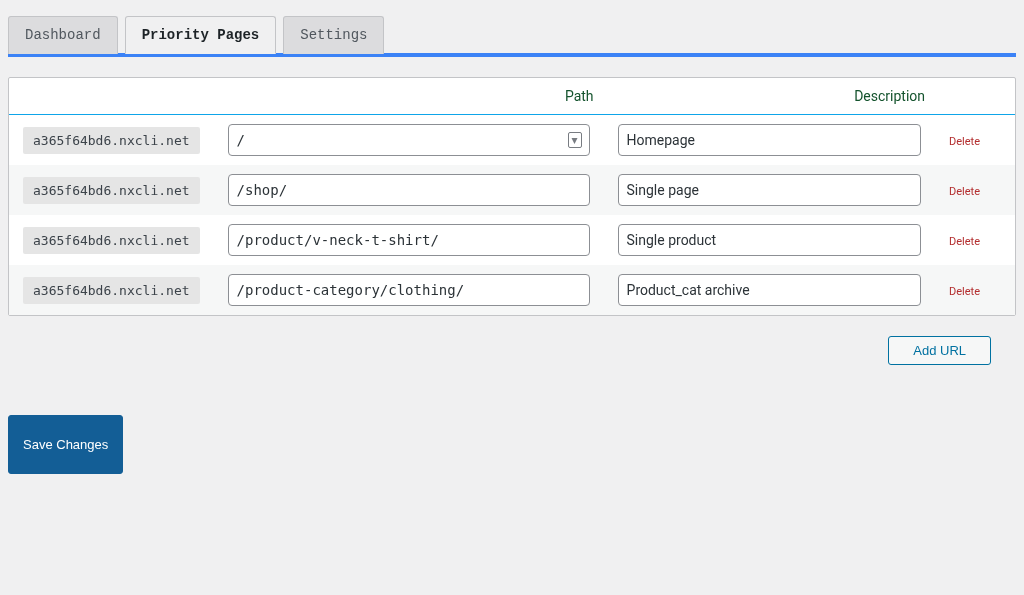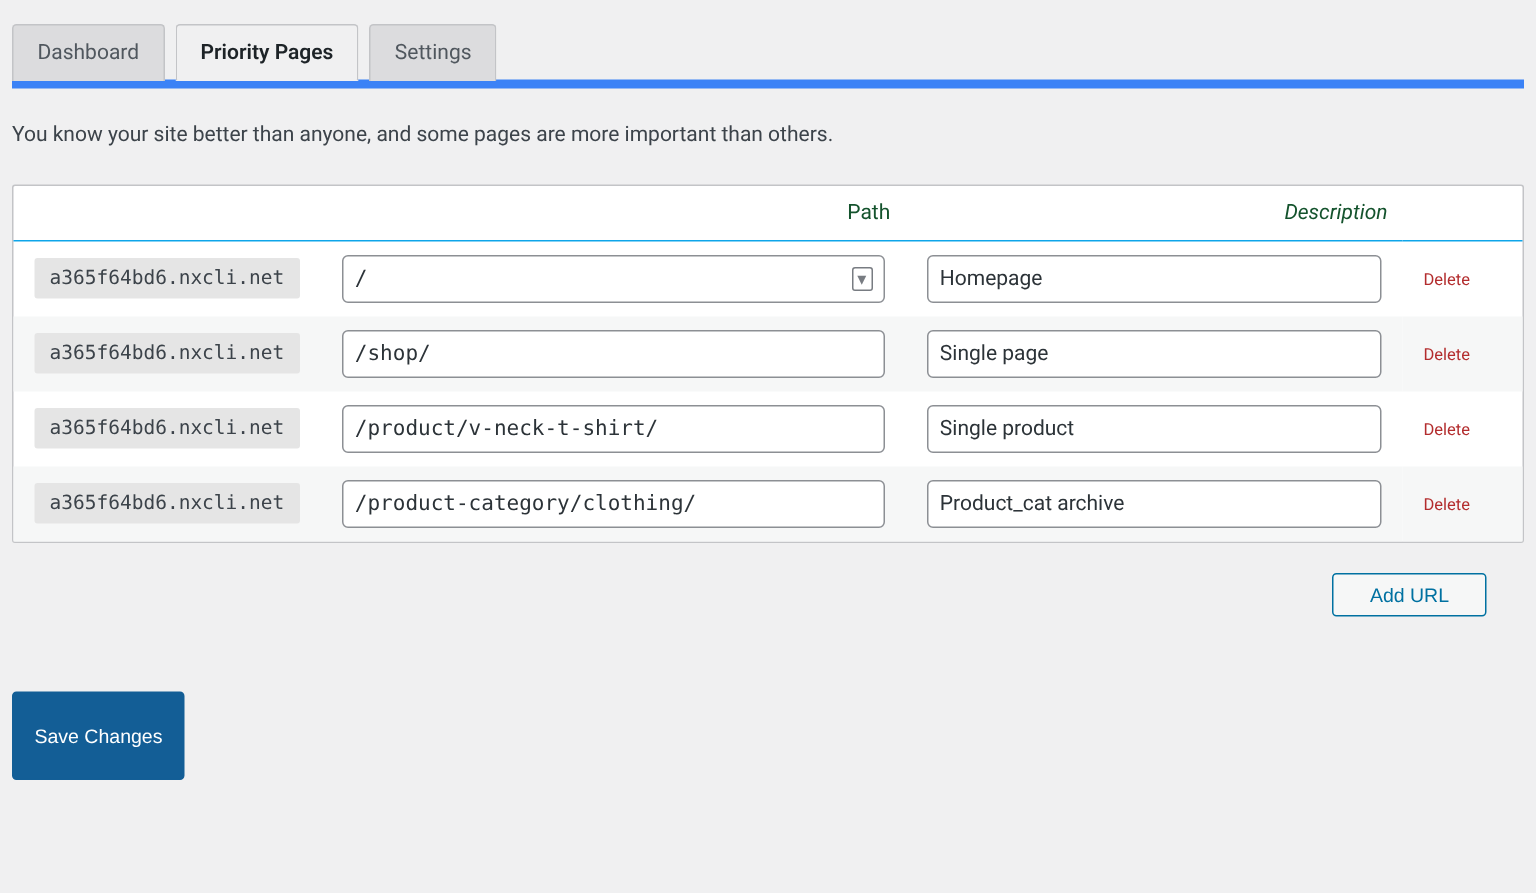--- a/index.html
+++ b/index.html
@@ -12,22 +12,23 @@
       background: #f0f0f1;
       font-size: 14px;
       color: #3c434a;
       width: 1024px;
       height: 595px;
       overflow: hidden;
       padding: 0 8px;
     }
     .tabs {
       display: flex;
-      border-bottom: 6px solid #3b82f6;
+      border-bottom: 4px solid #3b82f6;
       margin-top: 16px;
+      font-family: Liberation Mono, monospace;
     }
     .tab {
       padding: 10px 16px;
       background: #dcdcde;
       border: 1px solid #c3c4c7;
       border-bottom: none;
       margin-left: 0.5em;
       margin-bottom: -1px;
       font-size: 14px;
       color: #50575e;
@@ -69,21 +70,20 @@
       border-bottom: 1px solid #0ea5e9;
     }
     .table th.col-domain {
       width: 200px;
     }
     .table th.col-path {
       width: 390px;
     }
     .table th.col-desc {
       width: auto;
-      font-style: italic;
     }
     .table th.col-action {
       width: 80px;
     }
     .table td {
       padding: 9px 14px;
       vertical-align: middle;
     }
     .table tbody tr:nth-child(even) td {
       background: #f6f7f7;
@@ -165,21 +165,20 @@
 
 
 
 <div class="tabs">
   <div class="tab">Dashboard</div>
   <div class="tab active">Priority Pages</div>
   <div class="tab">Settings</div>
 </div>
 
 <div class="intro">
-  <p>You know your site better than anyone, and some pages are more important than others.</p>
 </div>
 
 <table class="table">
   <thead>
     <tr>
       <th class="col-domain"></th>
       <th class="col-path">Path</th>
       <th class="col-desc">Description</th>
       <th class="col-action"></th>
     </tr>

